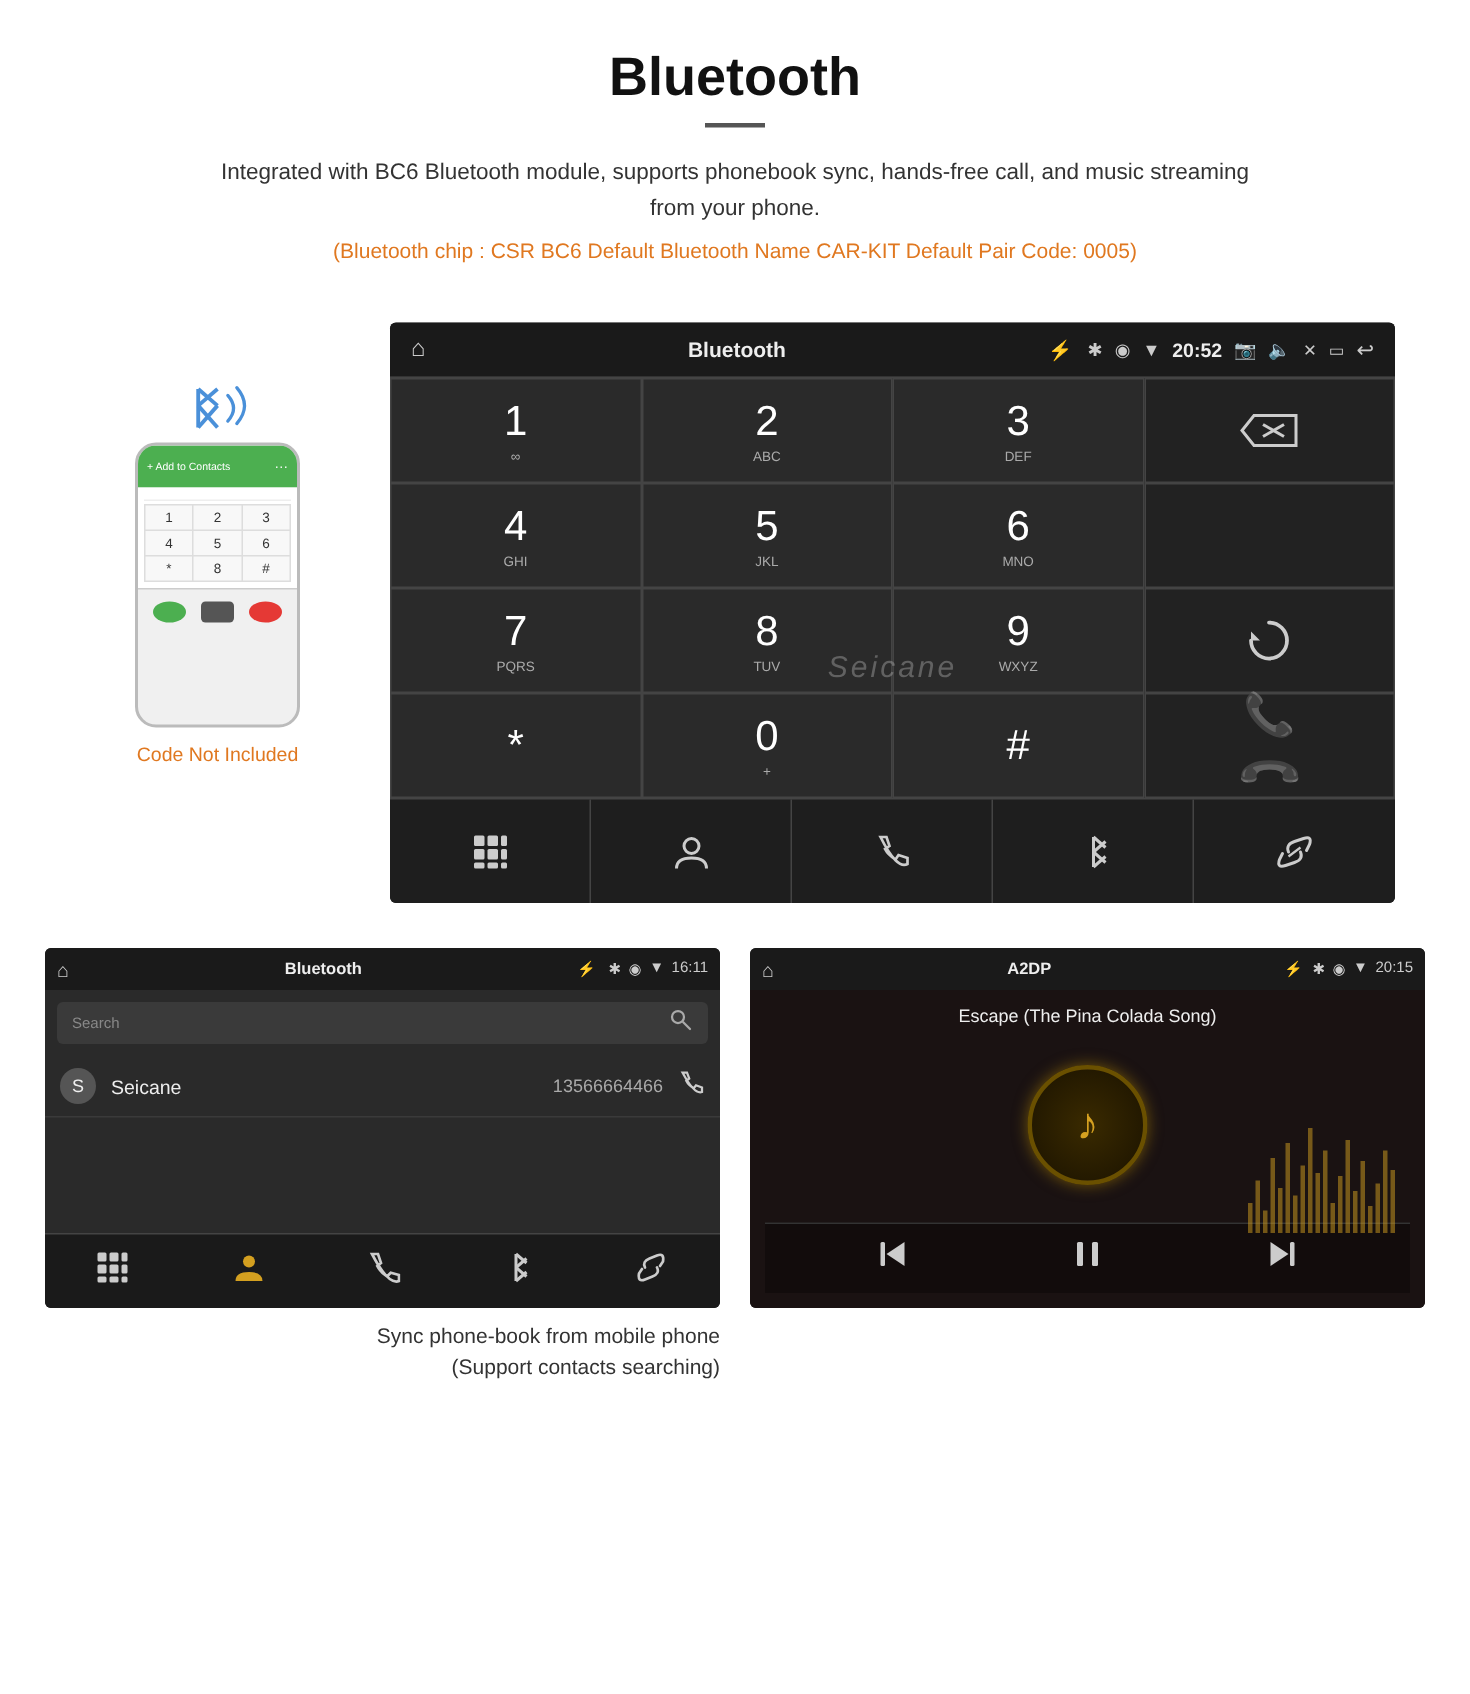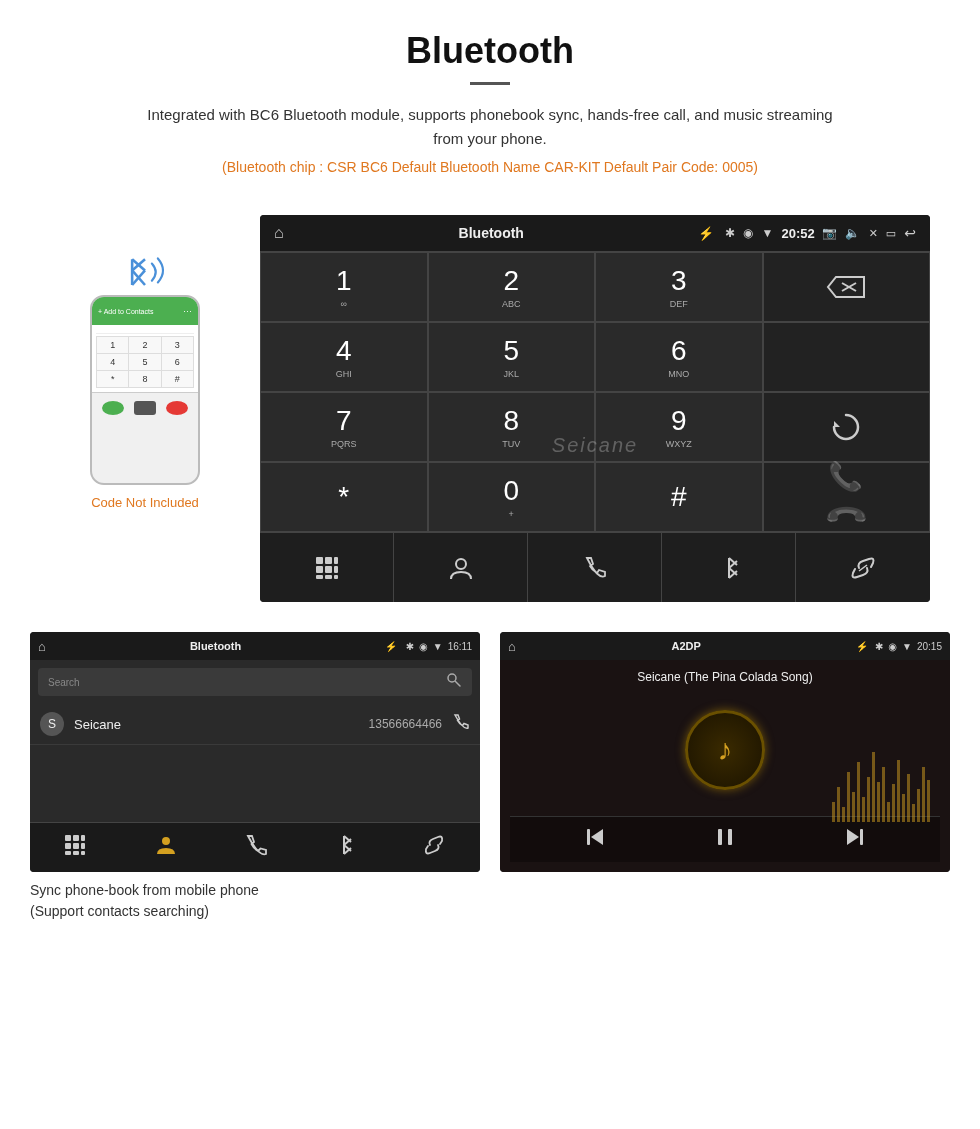--- a/index.html
+++ b/index.html
@@ -246,21 +246,21 @@
       flex: 1;
     }
     .bottom-screen {
       background: #2a2a2a;
       border-radius: 4px;
       overflow: hidden;
       width: 100%;
       height: 240px;
     }
     .bottom-caption {
-      text-align: left;
+      text-align: right;
       color: #333;
       font-size: 14px;
       margin-top: 8px;
       line-height: 1.5;
     }
 
     
     .pb-statusbar {
       background: #1a1a1a;
       height: 28px;
@@ -769,21 +769,21 @@
           <div style="width:3px;height:20px;background:#d4a020;"></div>
           <div style="width:3px;height:38px;background:#d4a020;"></div>
           <div style="width:3px;height:62px;background:#d4a020;"></div>
           <div style="width:3px;height:28px;background:#d4a020;"></div>
           <div style="width:3px;height:48px;background:#d4a020;"></div>
           <div style="width:3px;height:18px;background:#d4a020;"></div>
           <div style="width:3px;height:33px;background:#d4a020;"></div>
           <div style="width:3px;height:55px;background:#d4a020;"></div>
           <div style="width:3px;height:42px;background:#d4a020;"></div>
         </div>
-        <span class="music-song-title">Seicane (The Pina Colada Song)</span>
+        <span class="music-song-title">Escape (The Pina Colada Song)</span>
         <div class="music-content">
 
           <div class="music-album-art">
             <span class="music-note">♪</span>
           </div>
         </div>
 
         <div class="music-controls">
           <div class="music-ctrl-btn">
             <svg width="24" height="24" viewBox="0 0 24 24">

